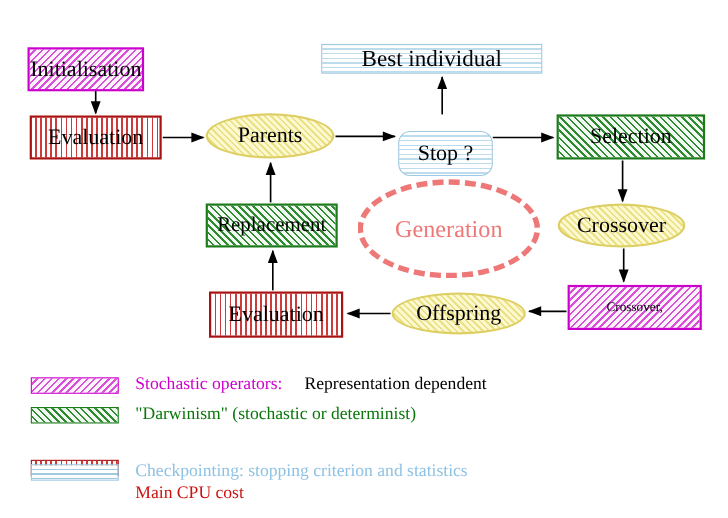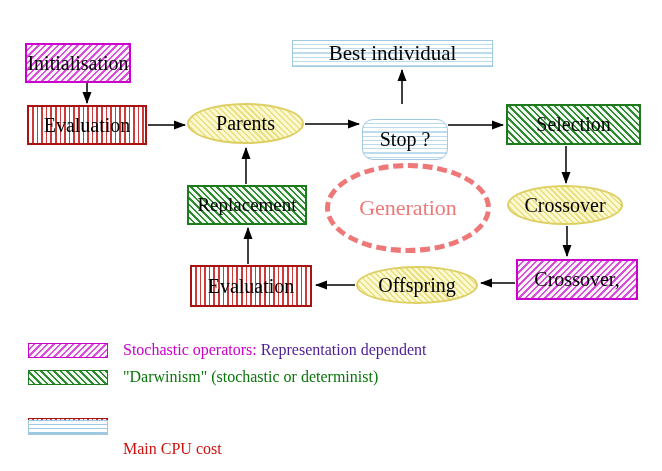--- a/index.html
+++ b/index.html
@@ -36,39 +36,39 @@
   }
   .rounded{border-radius:11px;}
   
   .n-init{left:25px;top:43px;width:106px;height:40px;font-family:Liberation Serif, serif;}
   .n-eval-top{left:27px;top:105px;width:120px;height:40px;}
   .n-parents{left:187px;top:103px;width:117px;height:41px;}
   .n-best{left:292px;top:40px;width:201px;height:27px;font-size:21px;}
   .n-stop{left:362px;top:119px;width:86px;height:41px;}
   .n-selection{left:506px;top:104px;width:135px;height:41px;}
   .n-genitors{left:507px;top:185px;width:116px;height:40px;}
-  .n-crossover{left:516px;top:259px;width:122px;height:41px;font-size:20px;flex-direction:column;}
+  .n-crossover{left:516px;top:259px;width:122px;height:41px;font-size:12px;flex-direction:column;}
   .n-offspring{left:356px;top:266px;width:122px;height:38px;}
   .n-eval-bot{left:190px;top:265px;width:122px;height:42px;}
   .n-replacement{left:187px;top:185px;width:120px;height:40px;font-size:19px;}
   .n-generation{
     left:325px;top:163px;width:166px;height:90px;position:absolute;
     border:5px dashed #ee7878;border-radius:50%;box-sizing:border-box;
     display:flex;align-items:center;justify-content:center;
     color:#ee7878;font-size:22px;
   }
   
   .legend-row{position:absolute;display:flex;align-items:center;font-size:16px;}
   .legend-swatch{width:80px;height:15px;margin-right:15px;box-sizing:border-box;flex:none;}
   .sw-magenta{border:1px solid #cc00cc;background:repeating-linear-gradient(135deg,#fdf3fd 0 3px,#d94fd9 3px 4.6px);}
   .sw-green{border:1px solid #1c7a1c;background:repeating-linear-gradient(45deg,#f2f9f2 0 3px,#2f8b2f 3px 4.6px);}
   .sw-red{border:1px solid #aa1111;background:repeating-linear-gradient(90deg,#ffffff 0 3px,#cc3a3a 3px 4.6px);}
   .sw-blue{border:1px solid #9fc9e0;background:repeating-linear-gradient(180deg,#ffffff 0 3px,#9fc9e0 3px 4.2px);}
   .t-magenta{color:#cc00cc;}
-  .t-gold{color:#4c1d95;margin-left:4px;}
+  .t-gold{color:#000000;margin-left:20px;}
   .t-green{color:#0a760a;}
   .t-red{color:#cc1111;margin-top:47px;}
   .t-blue{color:#8ec2e4;}
   .lr1{left:28px;top:341px;}
   .lr2{left:28px;top:368px;}
   .lr3{left:28px;top:393px;}
   .lr4{left:28px;top:420px;}
 </style>
 </head>
 <body>
@@ -153,15 +153,16 @@
     <span class="t-green">"Darwinism" (stochastic or determinist)</span>
   </div>
 
   <div class="legend-row lr3">
     <div class="legend-swatch sw-red"></div>
     <span class="t-red">Main CPU cost</span>
   </div>
 
   <div class="legend-row lr4">
     <div class="legend-swatch sw-blue"></div>
+    <span class="t-blue">Checkpointing: stopping criterion and statistics</span>
   </div>
 
 </div>
 
 </body></html>

